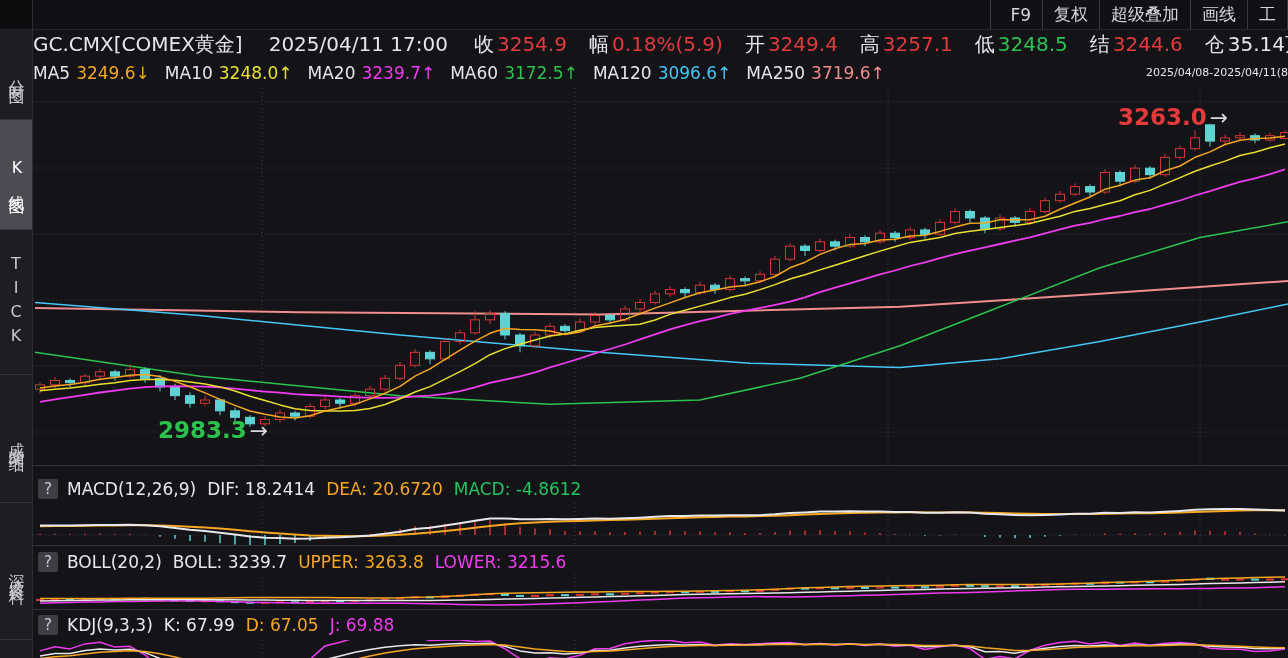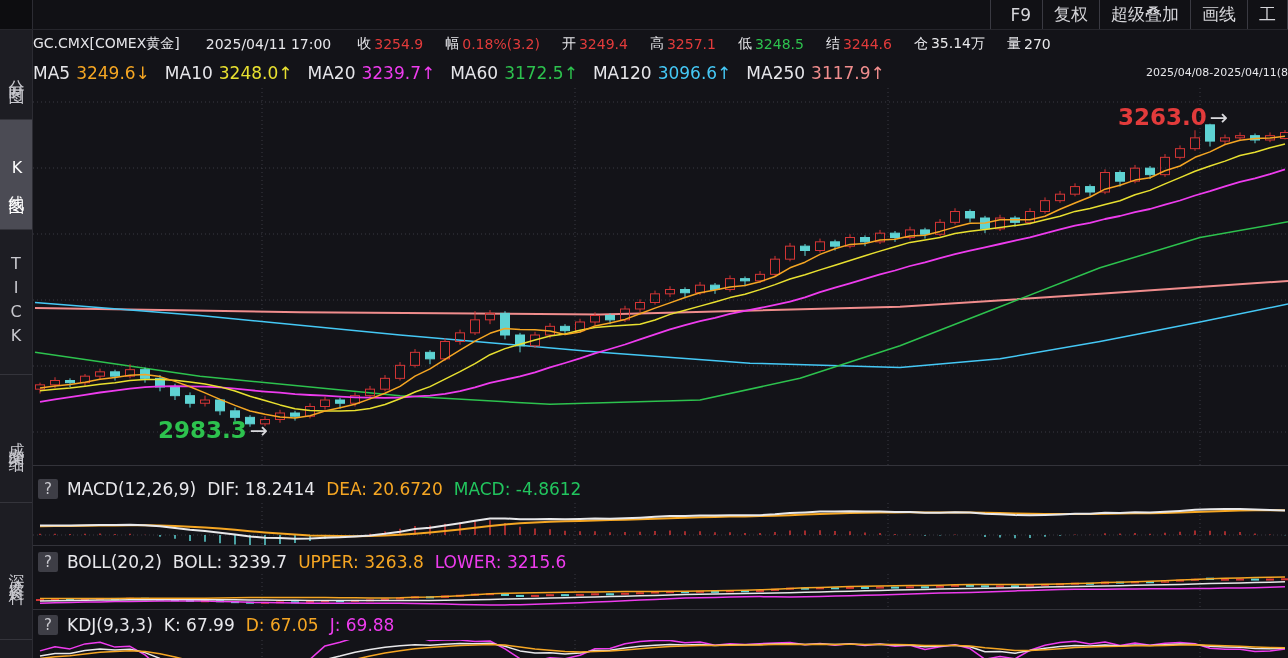--- a/index.html
+++ b/index.html
@@ -9,21 +9,21 @@
   .toolbar{position:absolute;left:0;top:0;width:1288px;height:30px;background:#111115;
            display:flex;align-items:stretch;border-bottom:1px solid #26262c;box-sizing:border-box;}
   .tb-spacer{width:32px;border-right:1px solid #2c2c33;background:#0d0d10;}
   .tab{display:flex;align-items:center;padding:0 11px;font-size:17px;color:#d6d6da;
        border-right:1px solid #3a3a42;white-space:nowrap;}
   .tab.active{background:#5a5a63;color:#ffffff;}
   .toolbar-right{margin-left:auto;display:flex;}
   .toolbar-right .tab:first-child{border-left:1px solid #3a3a42;padding-left:19px;}
   
   .infobar{position:absolute;left:33px;top:30px;width:1255px;height:28px;display:flex;
-           align-items:center;font-size:14px;color:#e6e6ea;white-space:nowrap;overflow:hidden;}
+           align-items:center;font-size:20px;color:#e6e6ea;white-space:nowrap;overflow:hidden;}
   .infobar .sym{margin-right:26px;}
   .infobar .dt{margin-right:26px;}
   .ifield{margin-right:22px;display:flex;align-items:center;}
   .ifield .lab{color:#e6e6ea;margin-right:3px;}
   
   .mabar{position:absolute;left:33px;top:58px;width:1255px;height:29px;display:flex;
          align-items:center;font-size:17px;color:#e6e6ea;white-space:nowrap;overflow:hidden;}
   .maitem{margin-right:15px;}
   .maitem .lab{color:#e6e6ea;margin-right:6px;}
   .madate{position:absolute;right:0;top:0;height:29px;display:flex;align-items:center;
@@ -85,21 +85,21 @@
   <div class="infobar">
     <span class="sym">GC.CMX[COMEX黄金]</span>
     <span class="dt">2025/04/11 17:00</span>
     <span id="info-fields" style="display:flex;">
         <span class="ifield">
           <span class="lab">收</span>
           <span class="val" style="color: rgb(226, 59, 59);">3254.9</span>
         </span>
         <span class="ifield">
           <span class="lab">幅</span>
-          <span class="val" style="color: rgb(226, 59, 59);">0.18%(3.2)</span>
+          <span class="val" style="color: rgb(226, 59, 59);">0.18%(5.9)</span>
         </span>
         <span class="ifield">
           <span class="lab">开</span>
           <span class="val" style="color: rgb(226, 59, 59);">3249.4</span>
         </span>
         <span class="ifield">
           <span class="lab">高</span>
           <span class="val" style="color: rgb(226, 59, 59);">3257.1</span>
         </span>
         <span class="ifield">
@@ -121,21 +121,21 @@
       </span>
   </div>
 
   <div class="mabar">
     <span id="ma-items" style="display:flex;">
         <span class="maitem"><span class="lab">MA5</span><span style="color: rgb(245, 166, 35);">3249.6</span><span style="color: rgb(245, 166, 35);">↓</span></span>
         <span class="maitem"><span class="lab">MA10</span><span style="color: rgb(232, 224, 48);">3248.0</span><span style="color: rgb(232, 224, 48);">↑</span></span>
         <span class="maitem"><span class="lab">MA20</span><span style="color: rgb(238, 60, 238);">3239.7</span><span style="color: rgb(238, 60, 238);">↑</span></span>
         <span class="maitem"><span class="lab">MA60</span><span style="color: rgb(45, 194, 78);">3172.5</span><span style="color: rgb(45, 194, 78);">↑</span></span>
         <span class="maitem"><span class="lab">MA120</span><span style="color: rgb(69, 200, 245);">3096.6</span><span style="color: rgb(69, 200, 245);">↑</span></span>
-        <span class="maitem"><span class="lab">MA250</span><span style="color: rgb(240, 141, 141);">3117.9</span><span style="color: rgb(240, 141, 141);">↑</span></span>
+        <span class="maitem"><span class="lab">MA250</span><span style="color: rgb(240, 141, 141);">3719.6</span><span style="color: rgb(240, 141, 141);">↑</span></span>
       </span>
     <span class="madate">2025/04/08-2025/04/11(8</span>
   </div>
 
   <svg id="main-chart" class="chart-svg" viewBox="0 0 1255 377">
       <line x1="229" y1="0" x2="229" y2="377" stroke="#3b3b43" stroke-width="1" stroke-dasharray="1,3"></line>
       <line x1="542" y1="0" x2="542" y2="377" stroke="#3b3b43" stroke-width="1" stroke-dasharray="1,3"></line>
       <line x1="855" y1="0" x2="855" y2="377" stroke="#3b3b43" stroke-width="1" stroke-dasharray="1,3"></line>
       <line x1="1167" y1="0" x2="1167" y2="377" stroke="#3b3b43" stroke-width="1" stroke-dasharray="1,3"></line>
       <line x1="0" y1="14" x2="1255" y2="14" stroke="#3b3b43" stroke-width="1" stroke-dasharray="1,3"></line>

